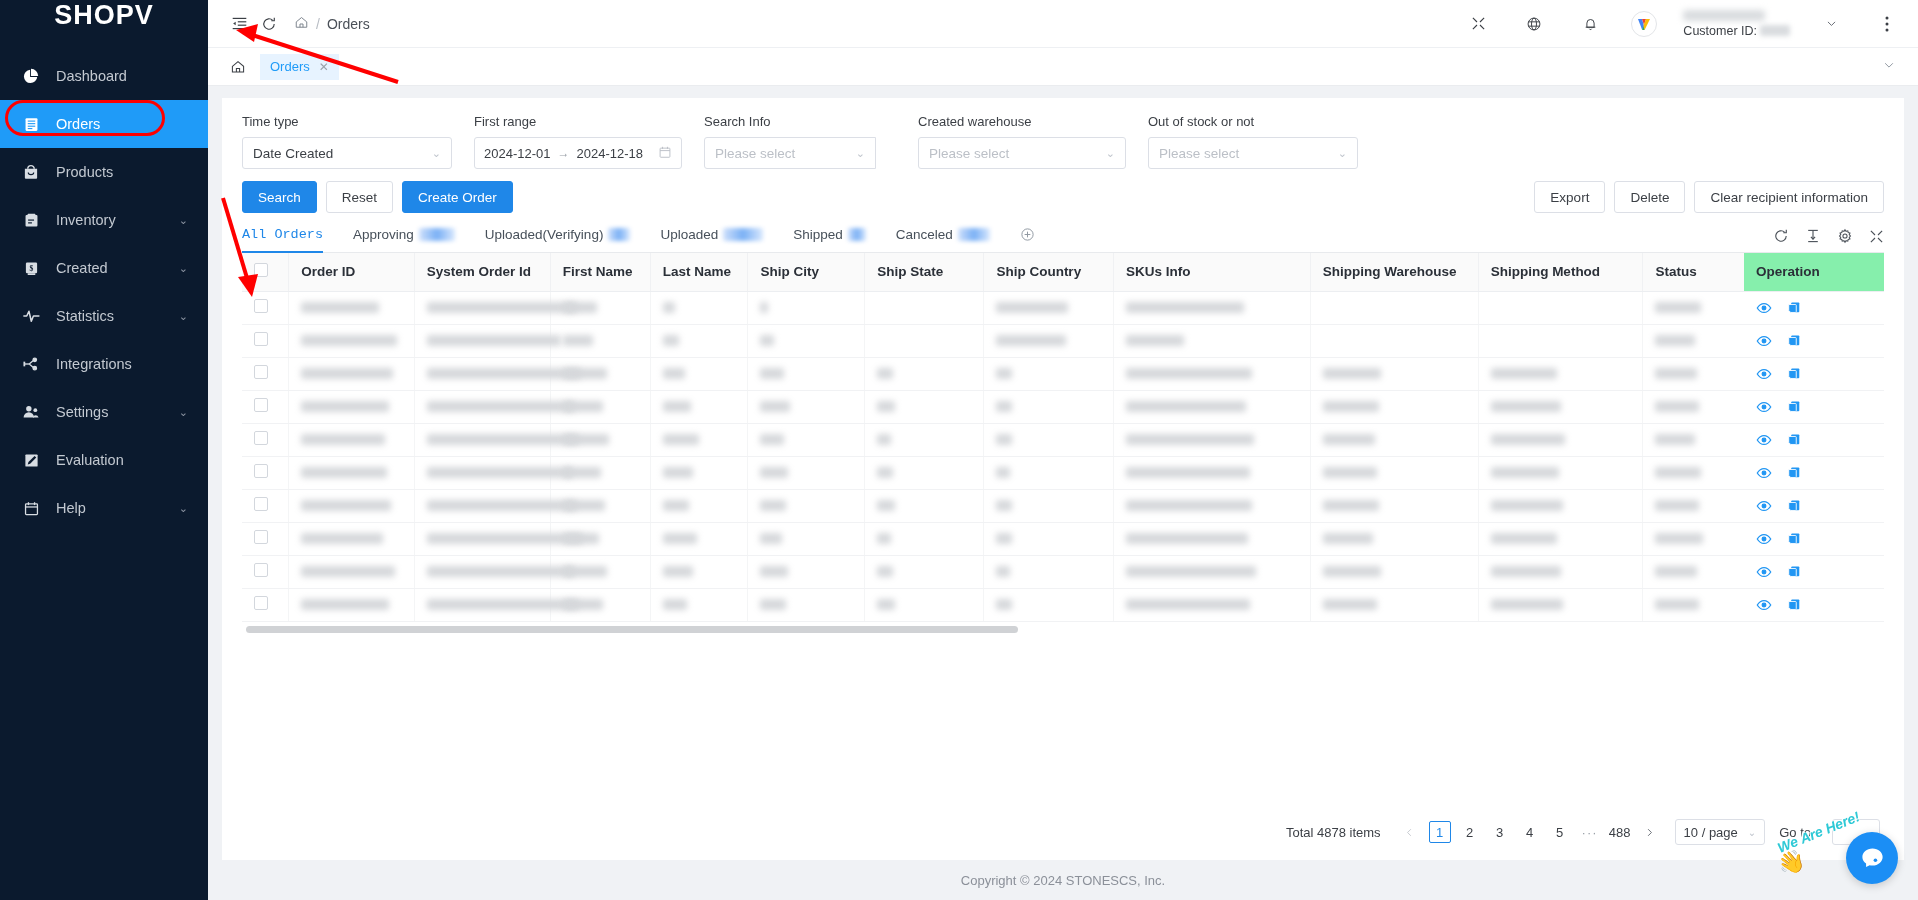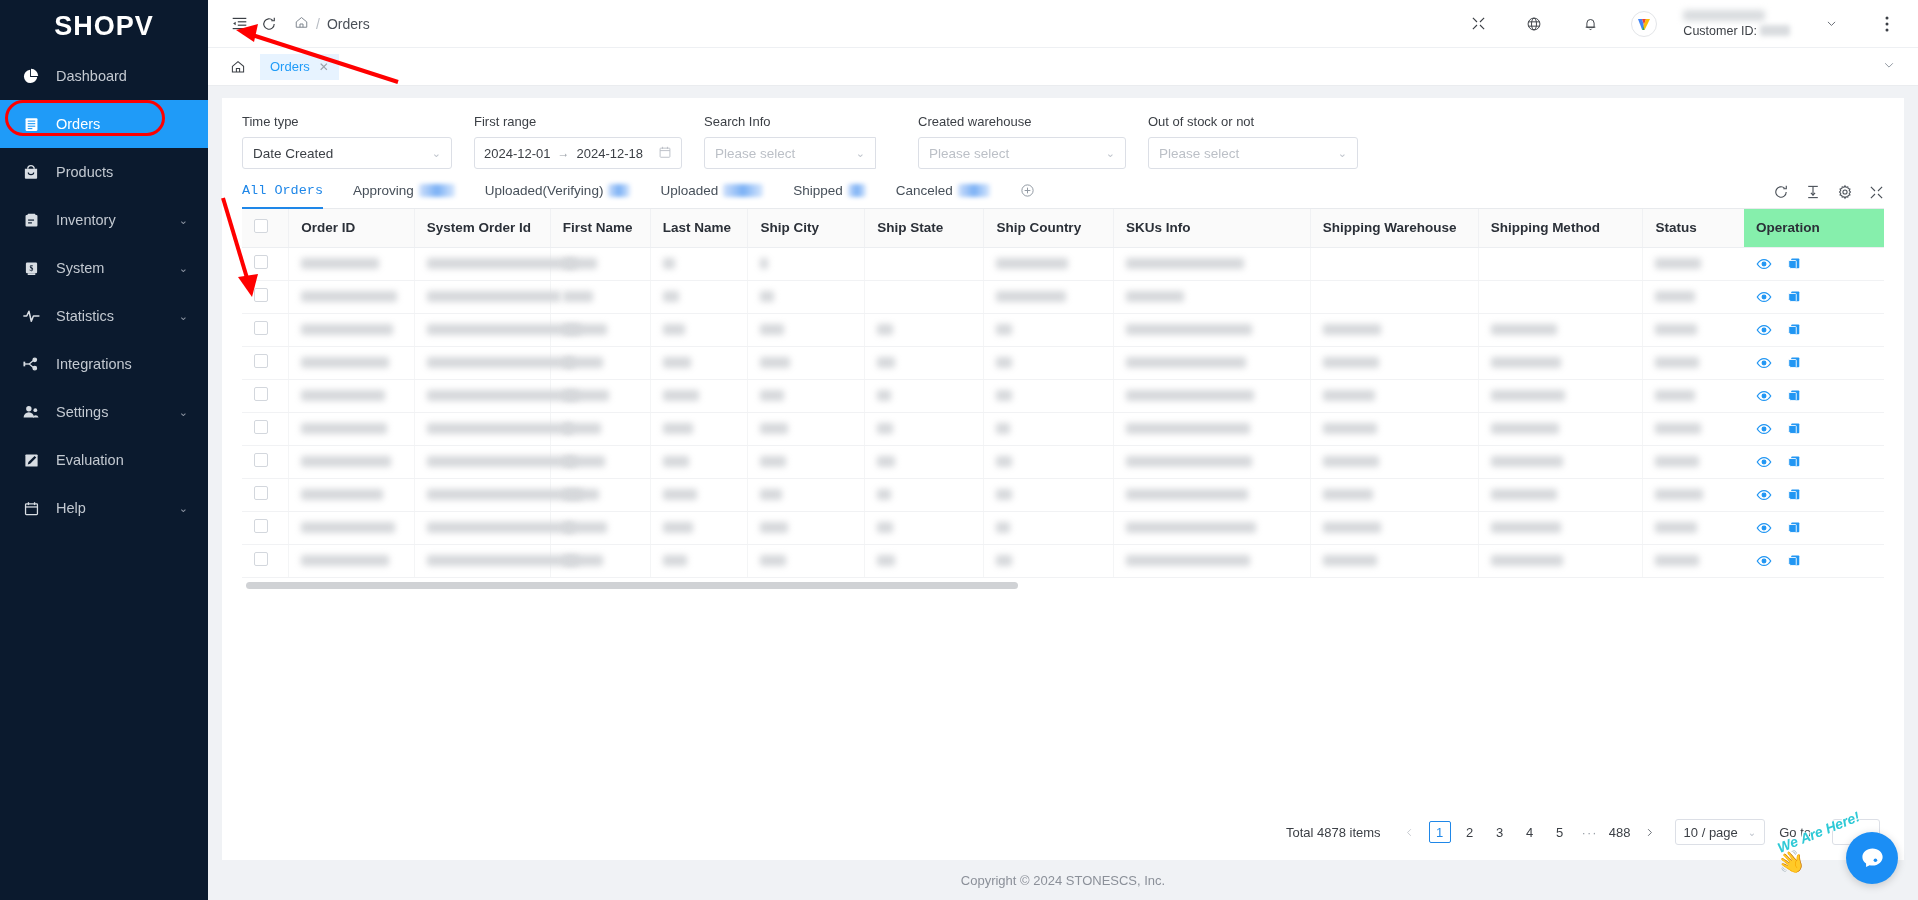--- a/index.html
+++ b/index.html
@@ -14,21 +14,21 @@
   
   #sidebar {
     width: 208px; height: 900px;
     background: #0b1a2e;
     flex: 0 0 208px;
     position: relative;
     color: #c8cdd4;
   }
   #logo {
     height: 52px;
-    display: flex; align-items: center; justify-content: center;
+    display: flex; justify-content: center;
     color: #fff; font-size: 27px; font-weight: bold; letter-spacing: 1px;
   }
   .nav-item {
     height: 48px;
     display: flex; align-items: center;
     padding: 0 20px;
     font-size: 14.5px;
     color: #c3c9d1;
     cursor: pointer;
     position: relative;
@@ -374,21 +374,21 @@
         <span class="chev">⌄</span>
       </div>
       <div class="nav-item">
         <span class="nav-ico">
           <svg width="17" height="17" viewBox="0 0 20 20">
             <rect x="3.4" y="3" width="13.2" height="12.5" rx="1.4" fill="#d8dde3"></rect>
             <text x="10" y="12.4" font-size="9" font-weight="bold" fill="#0b1a2e" text-anchor="middle" font-family="Liberation Serif, serif">$</text>
             <rect x="5.5" y="15.5" width="9" height="2.2" rx="0.6" fill="#d8dde3"></rect>
           </svg>
         </span>
-        <span class="nav-label">System</span>
+        <span class="nav-label">Created</span>
         <span class="chev">⌄</span>
       </div>
       <div class="nav-item">
         <span class="nav-ico">
           <svg width="19" height="19" viewBox="0 0 20 20" fill="none" stroke="#d8dde3" stroke-width="1.6" stroke-linejoin="round" stroke-linecap="round">
             <path d="M2 9.5 h3 l2.3-5 2.5 10.5 2.2-5.5 h5.8"></path>
           </svg>
         </span>
         <span class="nav-label">Statistics</span>
         <span class="chev">⌄</span>
@@ -588,20 +588,30 @@
 
         <div class="fgroup" id="f-stock">
           <div class="flabel">Out of stock or not</div>
           <div class="sel">
             <span class="ph">Please select</span>
             <span class="caret">⌄</span>
           </div>
         </div>
       </div>
 
+      <div id="actions">
+        <div class="btn primary">Search</div>
+        <div class="btn">Reset</div>
+        <div class="btn primary">Create Order</div>
+        <div id="actions-right">
+          <div class="btn">Export</div>
+          <div class="btn">Delete</div>
+          <div class="btn">Clear recipient information</div>
+        </div>
+      </div>
 
       <div id="tabsrow">
         <div id="tabs-list" style="display:flex;align-items:flex-end;">
             <div class="tab active">
               <span>All Orders</span>
             </div>
             <div class="tab">
               <span>Approving</span>
               <span class="badge-blur" style="width:36px"></span>
             </div>

